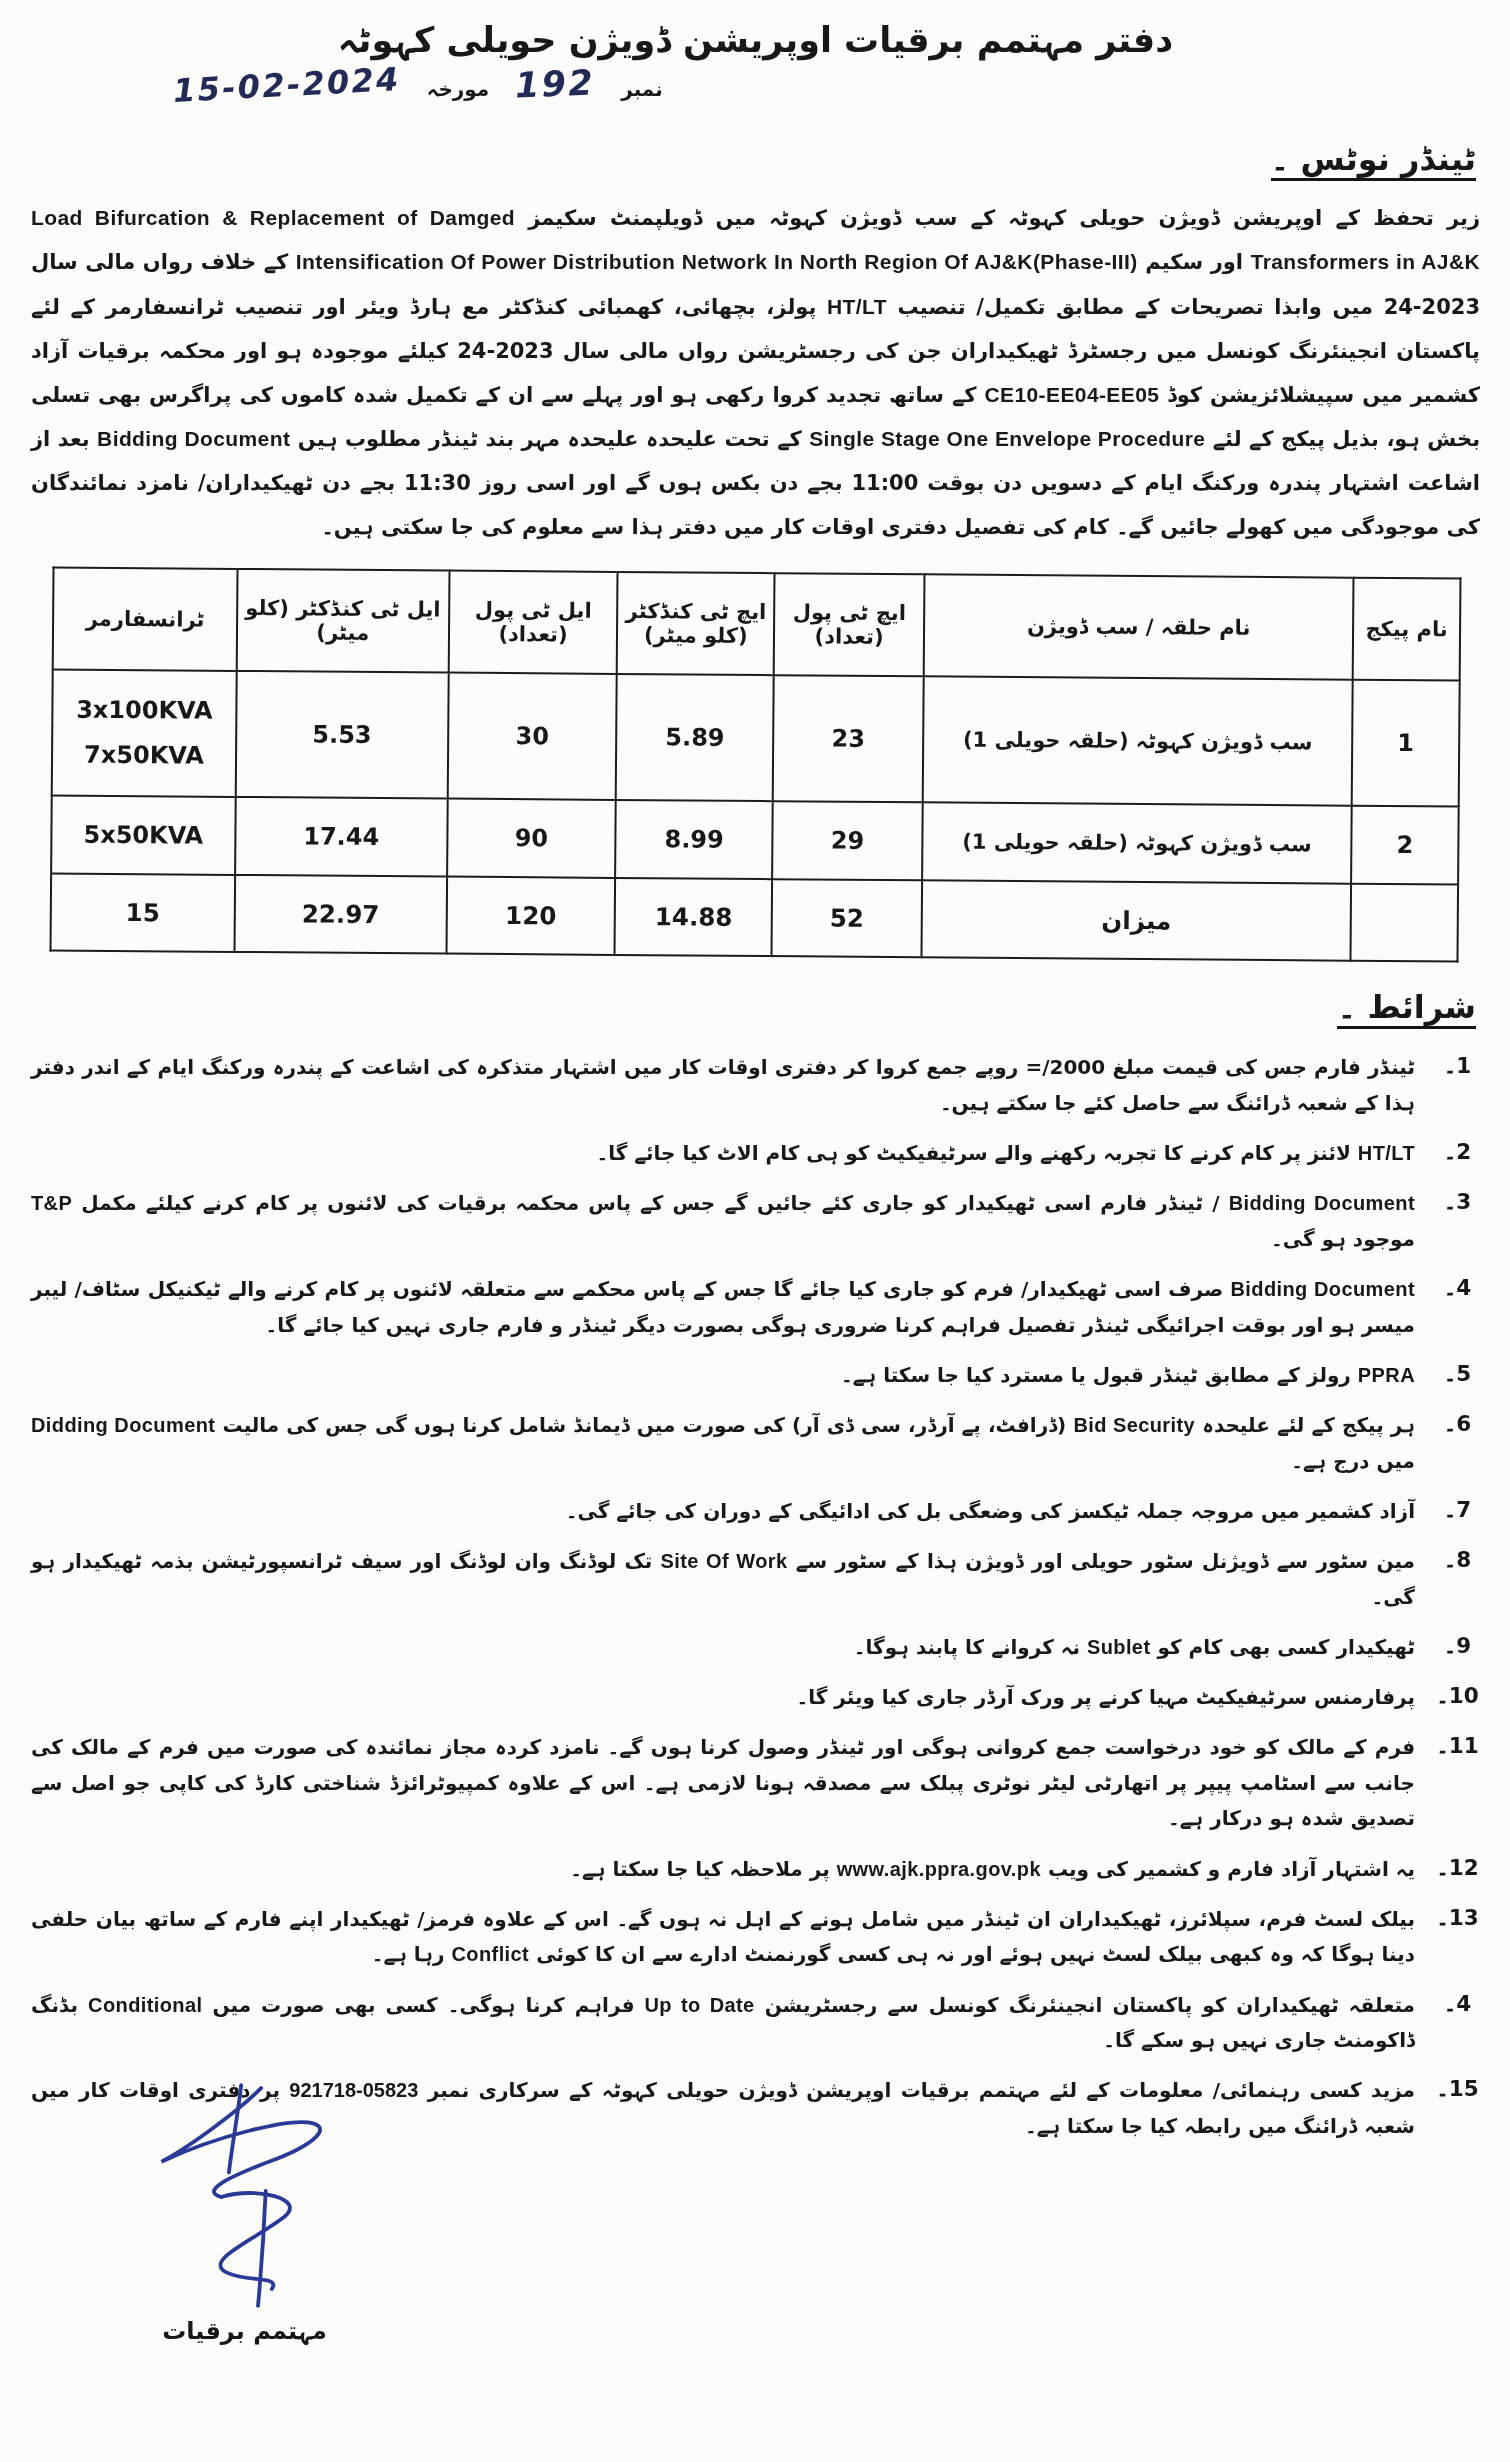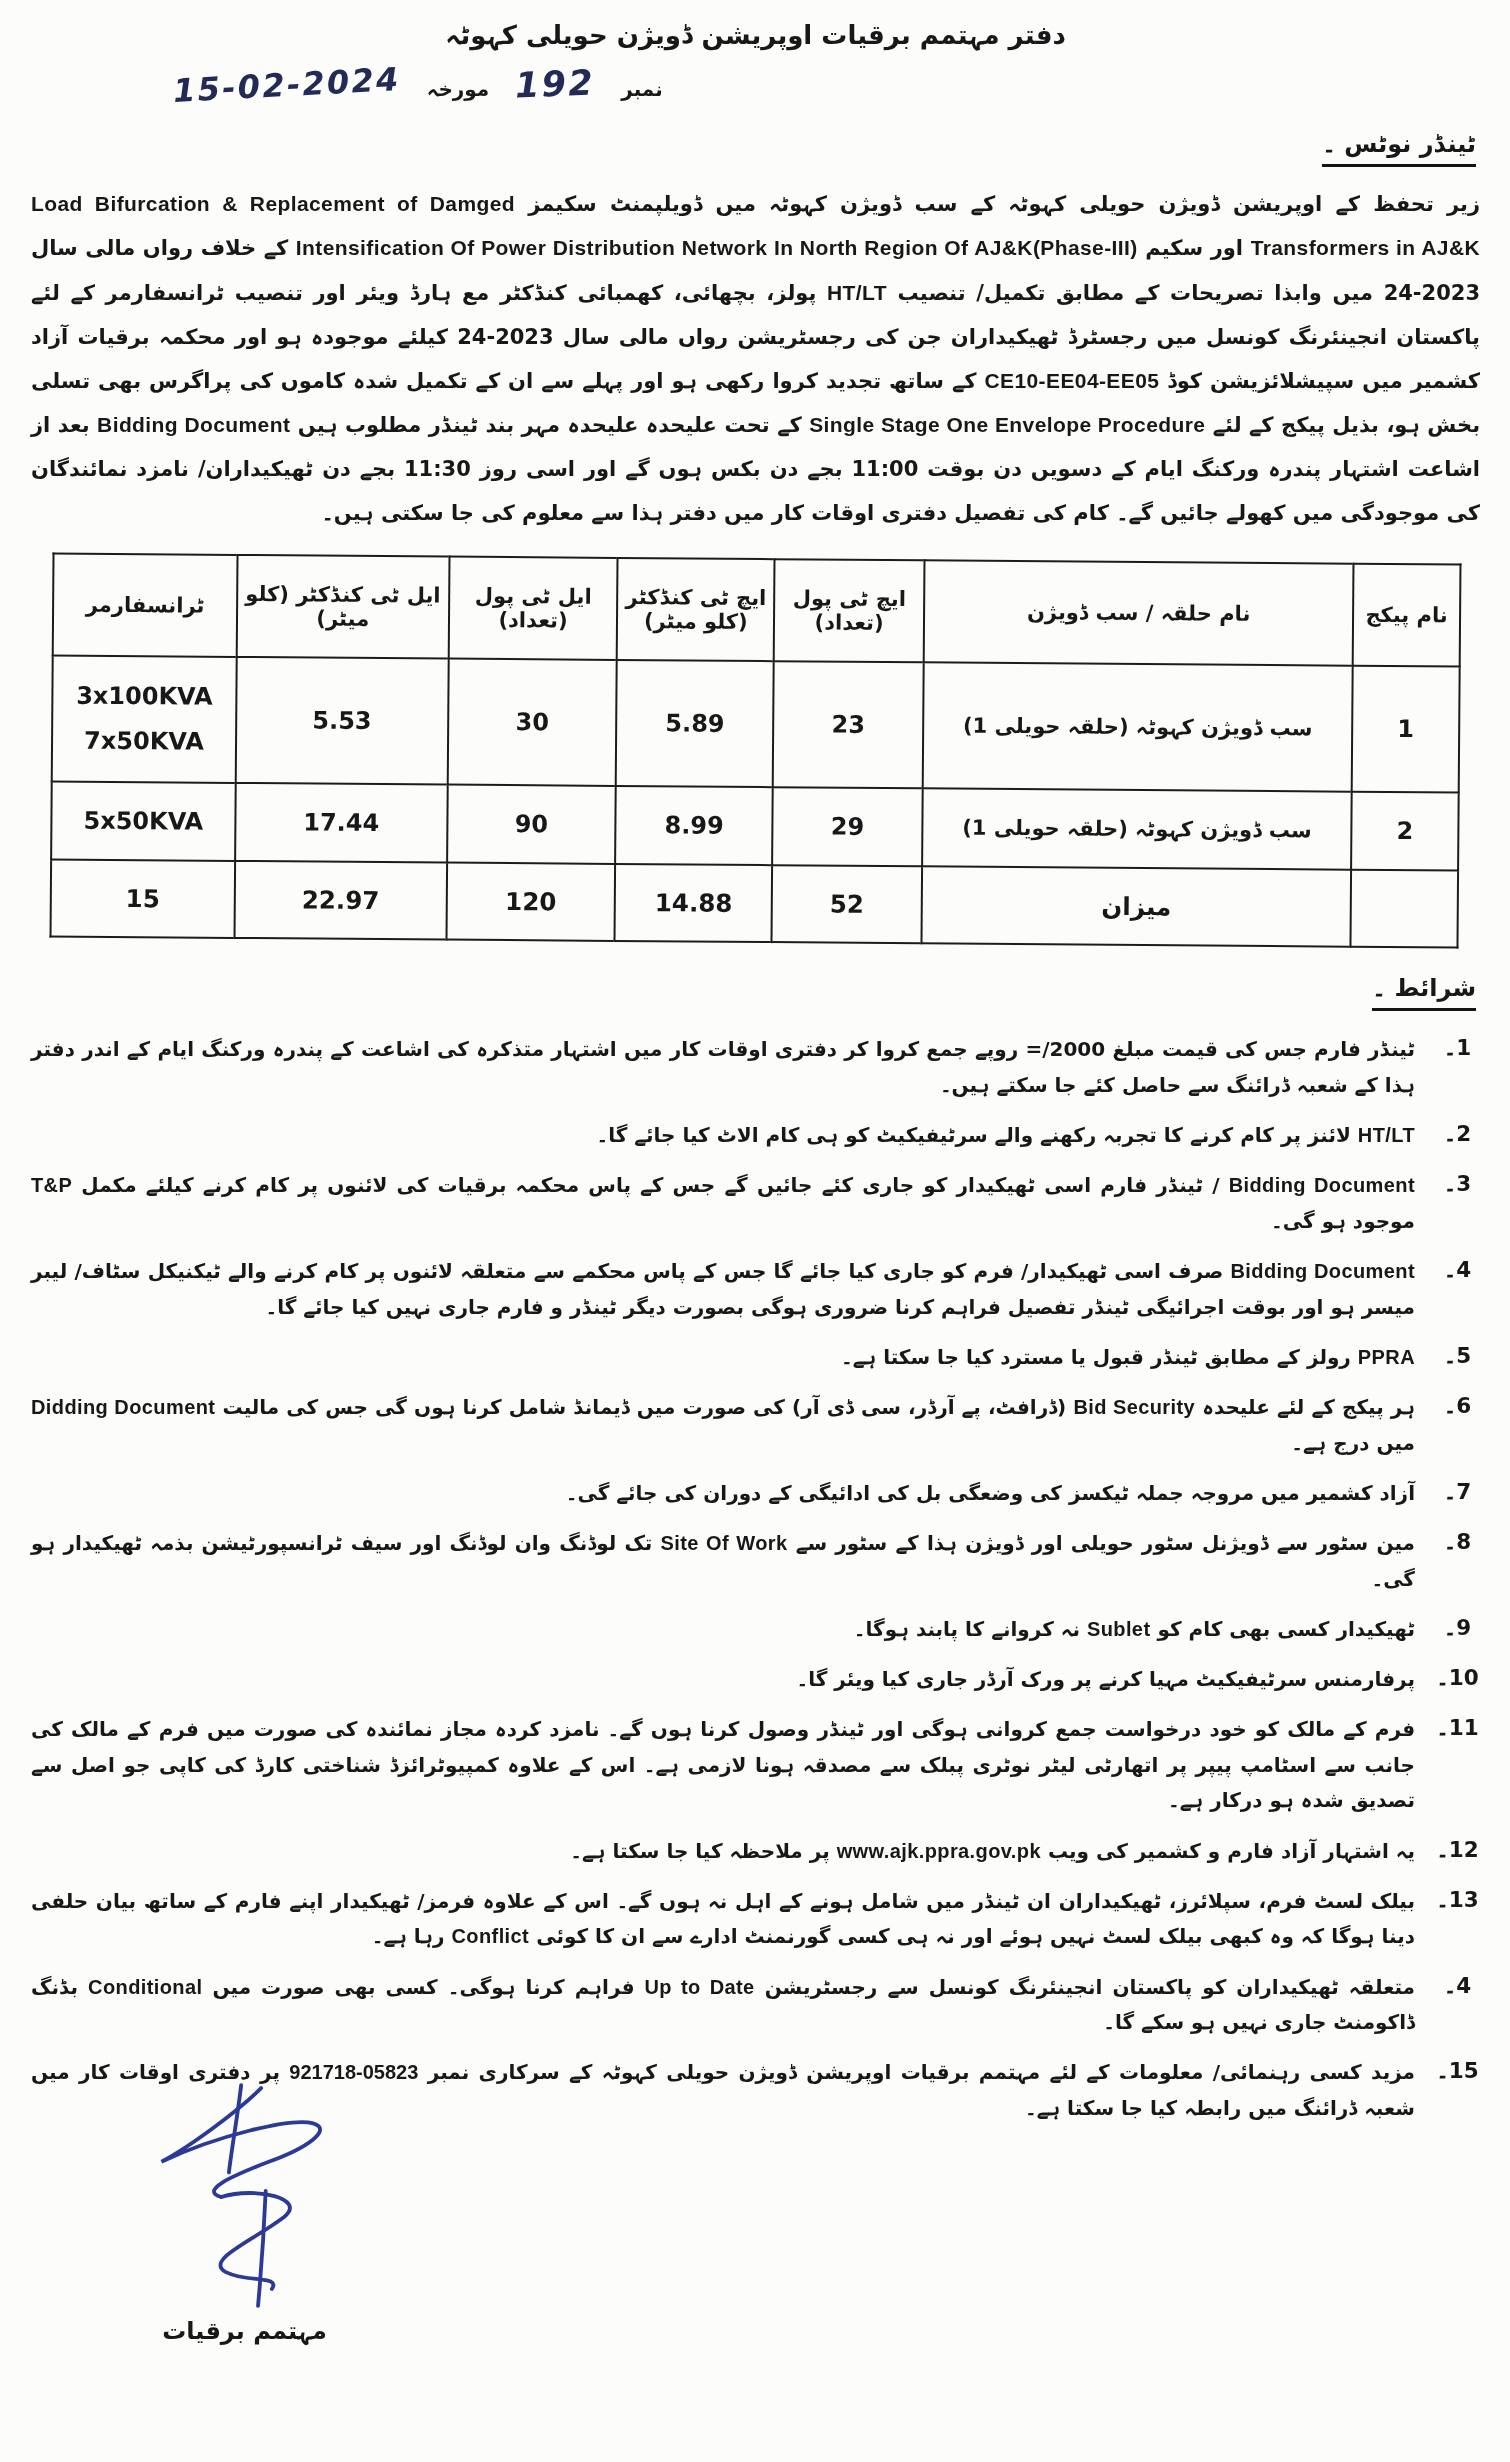--- a/index.html
+++ b/index.html
@@ -9,21 +9,21 @@
     margin:0 auto;
     background:#fcfcfa;
     color:#181818;
     font-family:"DejaVu Sans",sans-serif;
     overflow:hidden;
   }
   
   .office-title{
     padding-top:20px;
     text-align:center;
-    font-size:26px;
+    font-size:35px;
     font-weight:700;
     letter-spacing:0.8px;
   }
   .refline{
     position:absolute;
     top:64px;left:173px;
     display:flex;
     flex-direction:row;
     align-items:baseline;
     gap:26px;
@@ -37,24 +37,24 @@
     font-size:32px;
     letter-spacing:2.3px;
   }
   .hand-date{transform:rotate(-3deg);}
   .hand-num{transform:rotate(-2deg);font-size:35px;}
   
   .rtl-heading{
     direction:rtl;
     width:fit-content;
     margin:80px 35px 0 auto;
-    font-size:24px;
+    font-size:32px;
     font-weight:700;
     border-bottom:3.8px solid #151515;
-    padding-bottom:6px;
+    padding-bottom:0;
   }
   .terms-heading{margin-top:31px;text-align:center;}
   
   .intro{
     direction:rtl;
     text-align:justify;
     margin:15.4px 31px 0 31px;
     font-size:21px;
     line-height:2.1;
     font-weight:600;

